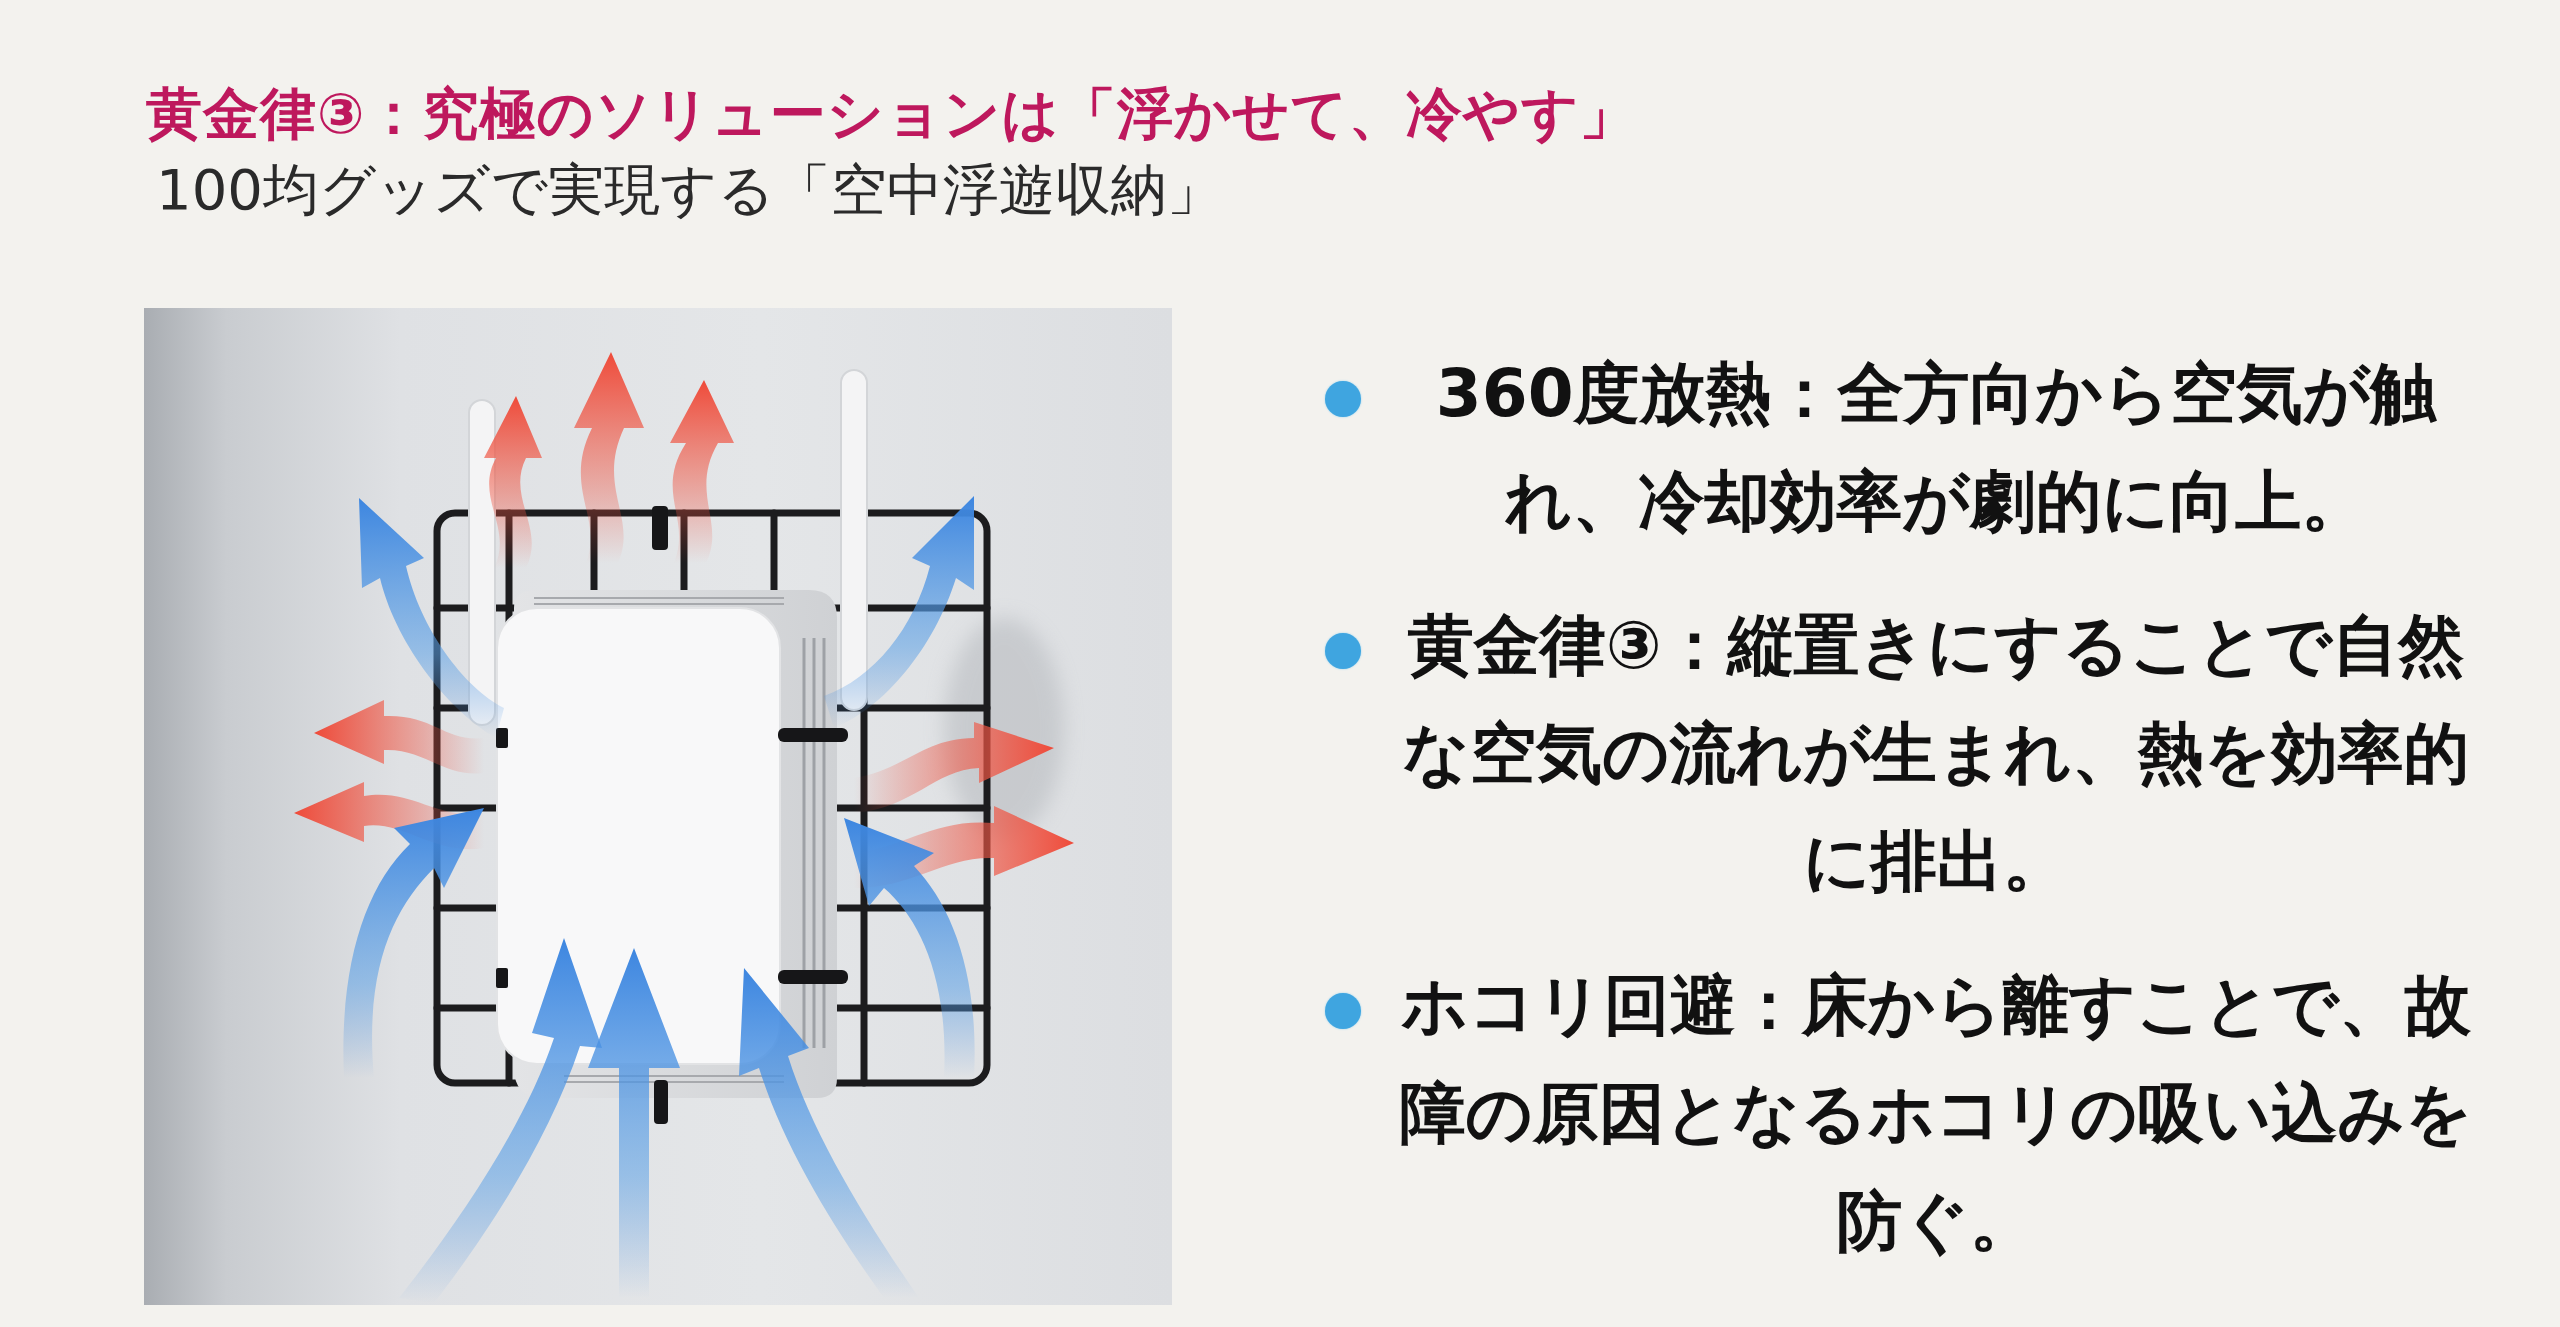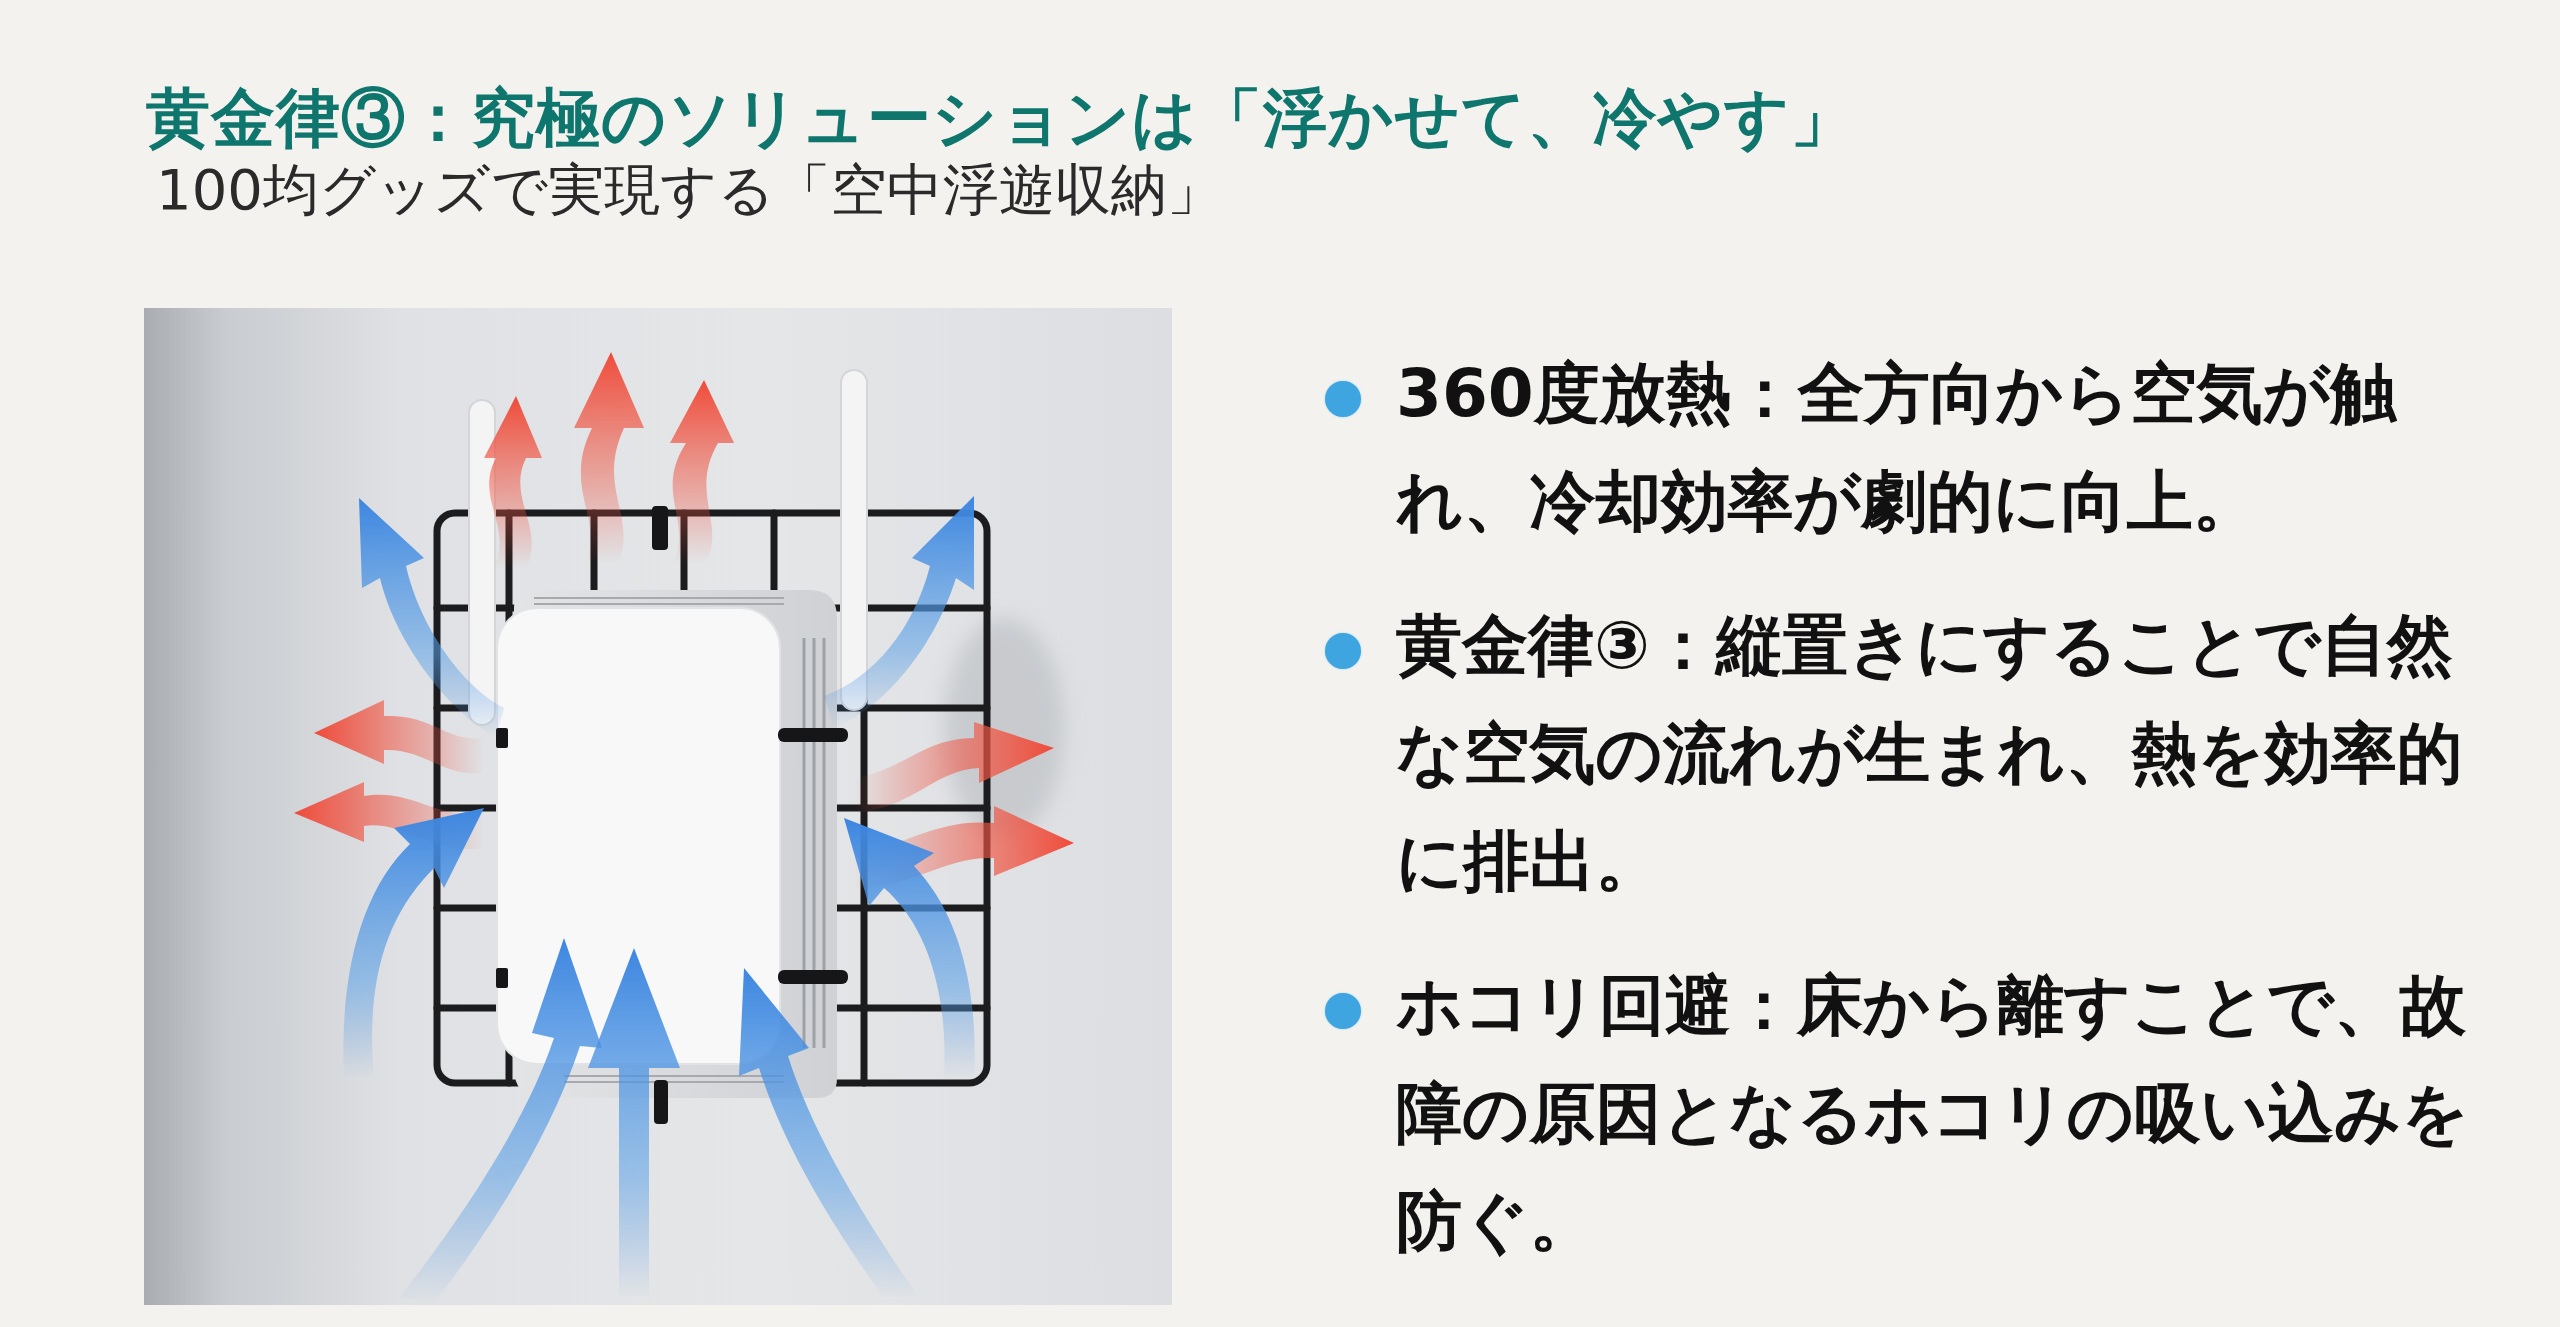--- a/index.html
+++ b/index.html
@@ -5,37 +5,37 @@
   html, body { margin: 0; padding: 0; }
   body {
     width: 2560px; height: 1327px; overflow: hidden;
     background: #f3f2ee;
     font-family: "DejaVu Sans", "Liberation Sans", sans-serif;
     color: #1b1b1b;
     position: relative;
   }
   .title {
     position: absolute; left: 146px; top: 26px;
-    font-size: 64px; font-weight: bold; letter-spacing: 1px;
-    color: #0f766e; white-space: nowrap; line-height: 100px; font-family: Liberation Serif, serif;
+    font-size: 56px; font-weight: bold; letter-spacing: 1px;
+    color: #be185d; white-space: nowrap; line-height: 100px;
   }
   .subtitle {
     position: absolute; left: 156px; top: 150px;
     font-size: 56px; font-weight: normal; color: #2a2a2a;
     white-space: nowrap; line-height: 80px;
   }
   .figure {
     position: absolute; left: 144px; top: 308px;
     width: 1028px; height: 997px; overflow: hidden;
     background: linear-gradient(90deg, #a9adb2 0%, #c9ccd0 8%, #dfe1e4 25%, #e4e6e8 60%, #dcdee1 100%);
   }
   .figure svg { display: block; }
   .bullets {
     position: absolute; left: 1322px; top: 340px; width: 1160px;
-    list-style: none; margin: 0; padding: 0;
+    list-style: none; margin: 0; padding: 0; text-align: center;
   }
   .bullet {
     position: relative; padding-left: 74px; margin: 0;
     font-size: 66px; font-weight: bold; line-height: 108px; color: #111;
   }
   .bullet + .bullet { margin-top: 36px; }
   .bullet .dot {
     position: absolute; left: 3px; top: 41px;
     width: 36px; height: 36px; border-radius: 50%;
     background: #3fa5e0; box-shadow: 0 0 2px #8fd0f0;

